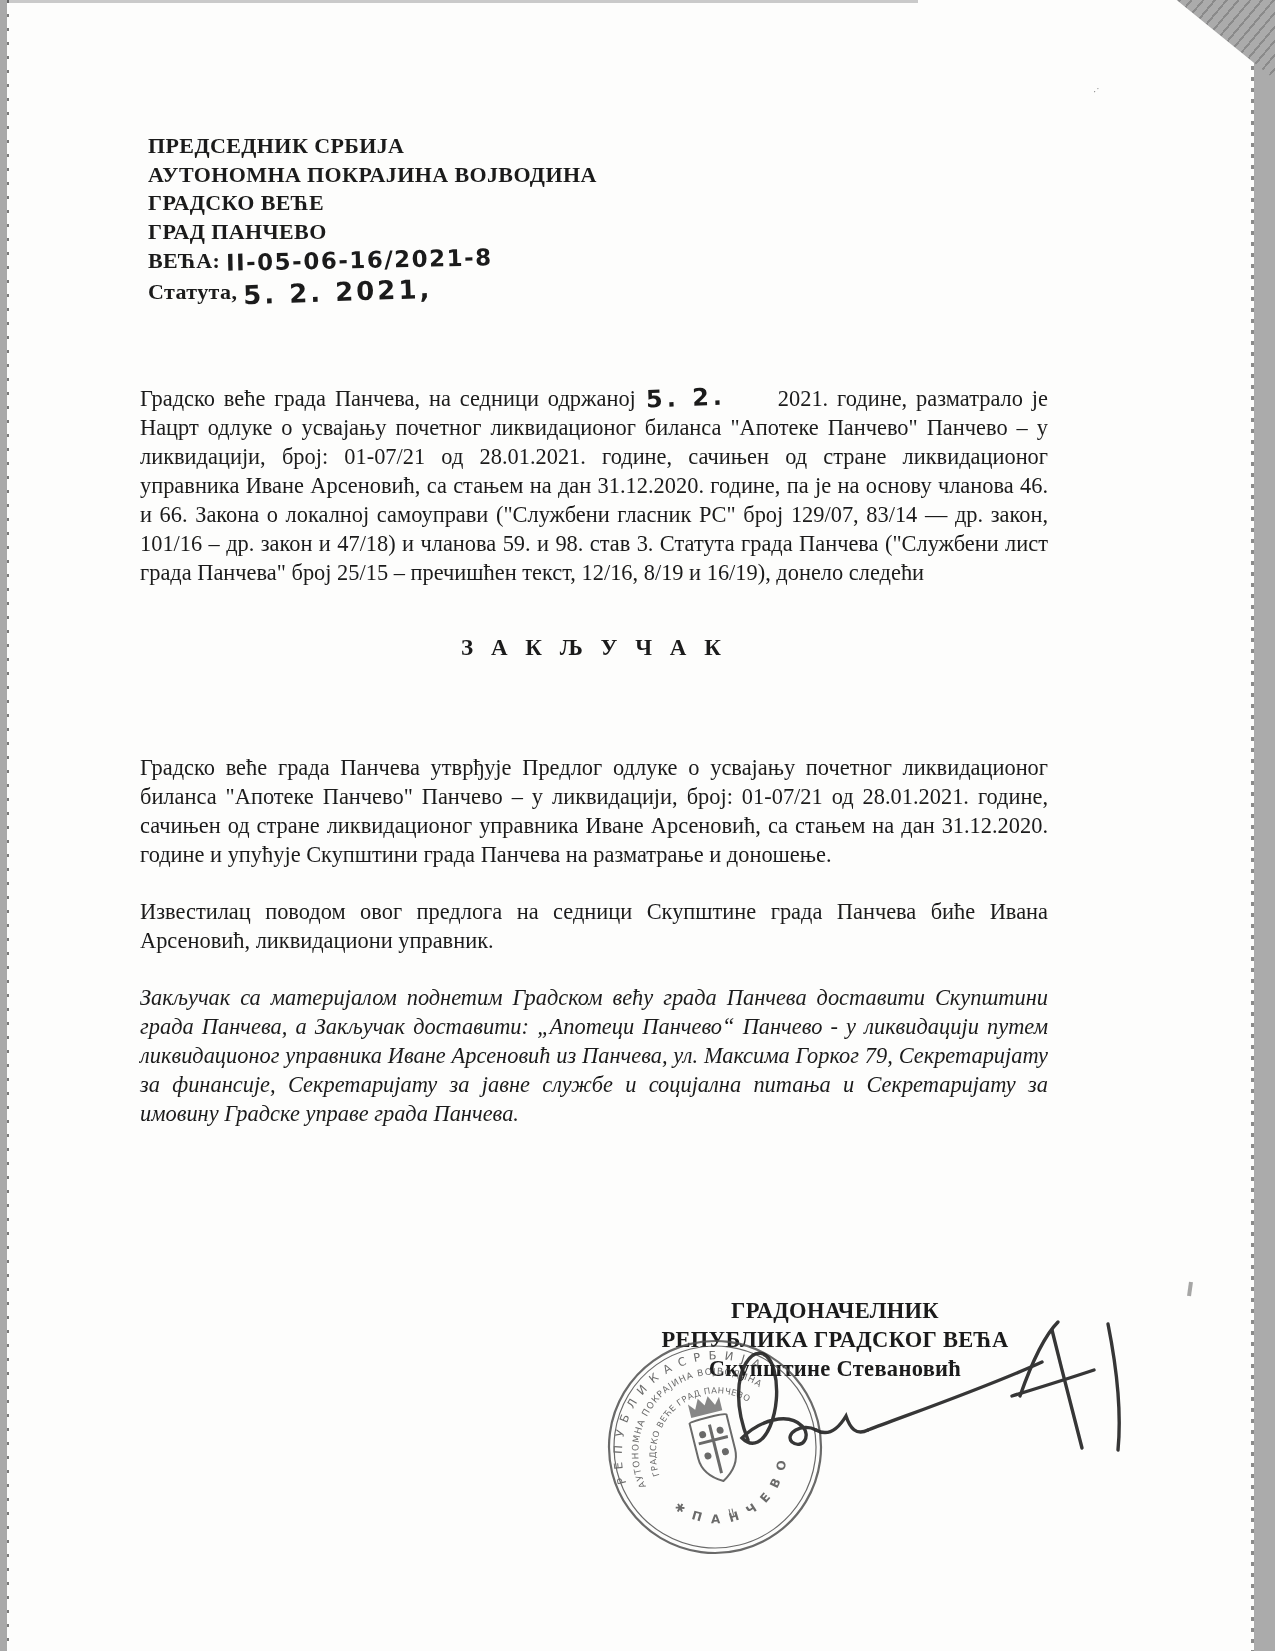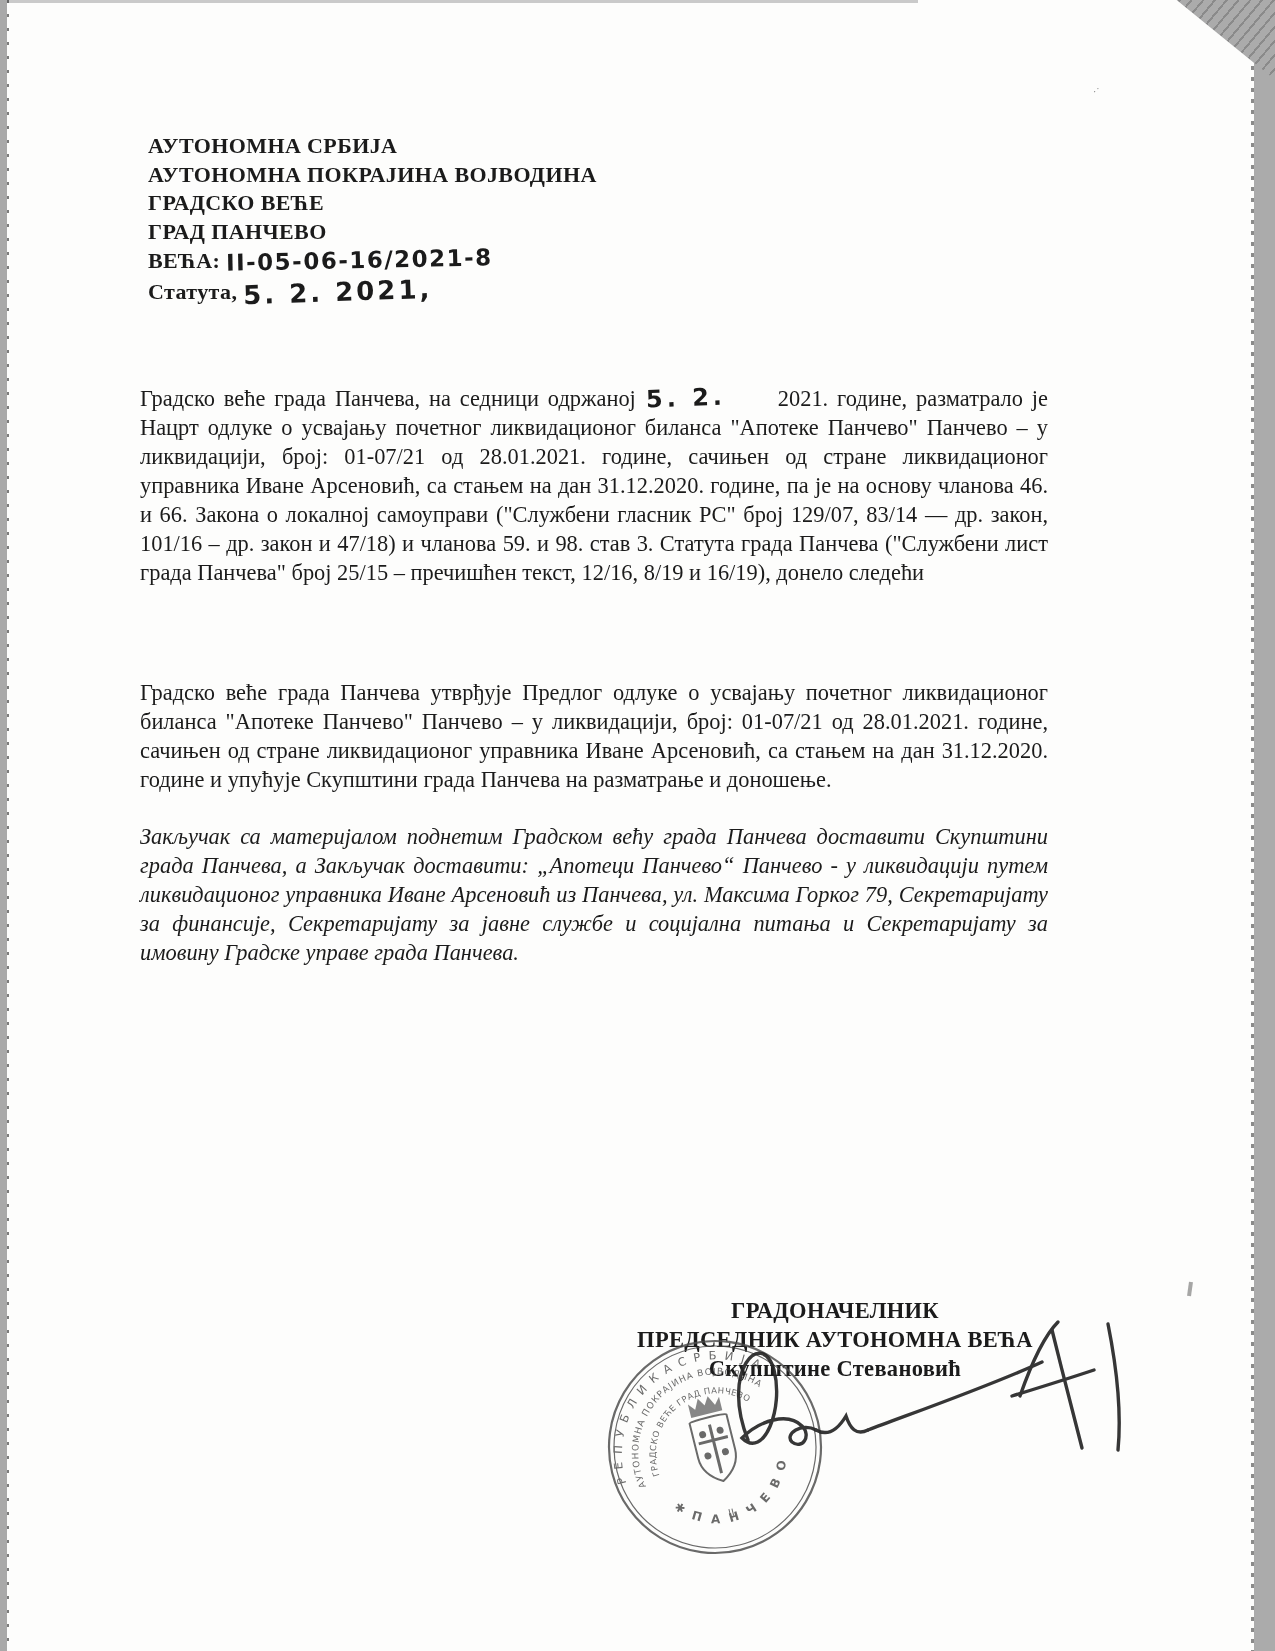--- a/index.html
+++ b/index.html
@@ -99,45 +99,47 @@
 <div class="scan">
 
   <div class="edge-top"></div>
   <div class="edge-left"></div>
   <div class="edge-right"></div>
   <div class="edge-corner-tr"></div>
   <div class="speck-a">·˙</div>
   <div class="speck-b"></div>
 
   <div class="letterhead">
-    <div>АУТОНОМНА СРБИЈА</div>
+    <div>ПРЕДСЕДНИК СРБИЈА</div>
     <div>АУТОНОМНА ПОКРАЈИНА ВОЈВОДИНА</div>
     <div>ГРАДСКО ВЕЋЕ</div>
     <div>ГРАД ПАНЧЕВО</div>
     <div class="doc-number">
       <span>ВЕЋА:</span>
       <span class="hand">II-05-06-16/2021-8</span>
     </div>
     <div class="doc-date">
       <span>Статута,</span>
       <span class="hand">5. 2. 2021,</span>
     </div>
   </div>
 
   <div class="body-text">
     <p><span>Градско веће града Панчева, на седници одржаној</span><span class="inline-hand">5. 2.</span><span>2021. године, разматрало је Нацрт одлуке о усвајању почетног ликвидационог биланса "Апотеке Панчево" Панчево – у ликвидацији, број: 01-07/21 од 28.01.2021. године, сачињен од стране ликвидационог управника Иване Арсеновић, са стањем на дан 31.12.2020. године, па је на основу чланова 46. и 66. Закона о локалној самоуправи ("Службени гласник РС" број 129/07, 83/14 — др. закон, 101/16 – др. закон и 47/18) и чланова 59. и 98. став 3. Статута града Панчева ("Службени лист града Панчева" број 25/15 – пречишћен текст, 12/16, 8/19 и 16/19), донело следећи</span></p>
 
+    <p class="heading">З А К Љ У Ч А К</p>
 
     <p class="p2">Градско веће града Панчева утврђује Предлог одлуке о усвајању почетног ликвидационог биланса "Апотеке Панчево" Панчево – у ликвидацији, број: 01-07/21 од 28.01.2021. године, сачињен од стране ликвидационог управника Иване Арсеновић, са стањем на дан 31.12.2020. године и упућује Скупштини града Панчева на разматрање и доношење.</p>
+    <p class="p3">Известилац поводом овог предлога на седници Скупштине града Панчева биће Ивана Арсеновић, ликвидациони управник.</p>
     <p class="p4">Закључак са материјалом поднетим Градском већу града Панчева доставити Скупштини града Панчева, а Закључак доставити: „Апотеци Панчево“ Панчево - у ликвидацији путем ликвидационог управника Иване Арсеновић из Панчева, ул. Максима Горког 79, Секретаријату за финансије, Секретаријату за јавне службе и социјална питања и Секретаријату за имовину Градске управе града Панчева.</p>
   </div>
 
   <div class="sig-block">
     <div>ГРАДОНАЧЕЛНИК</div>
-    <div>ПРЕДСЕДНИК АУТОНОМНА ВЕЋА</div>
+    <div>РЕПУБЛИКА ГРАДСКОГ ВЕЋА</div>
     <div>Скупштине Стевановић</div>
   </div>
 
   <svg class="stamp" viewBox="0 0 230 230">
     <defs>
       <path id="arcOuter" d="M 22 142 A 95 95 0 1 1 208 142"></path>
       <path id="arcMid" d="M 40 142 A 78 78 0 1 1 190 142"></path>
       <path id="arcInner" d="M 56 138 A 61 61 0 1 1 174 138"></path>
       <path id="arcBottom" d="M 47 138 A 70 70 0 0 0 183 138"></path>
     </defs>

